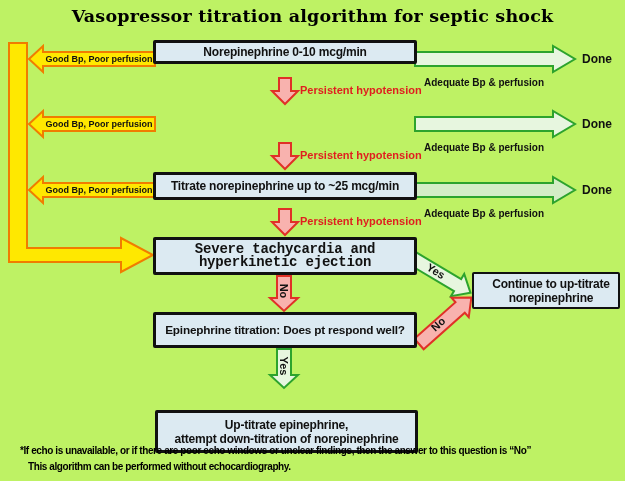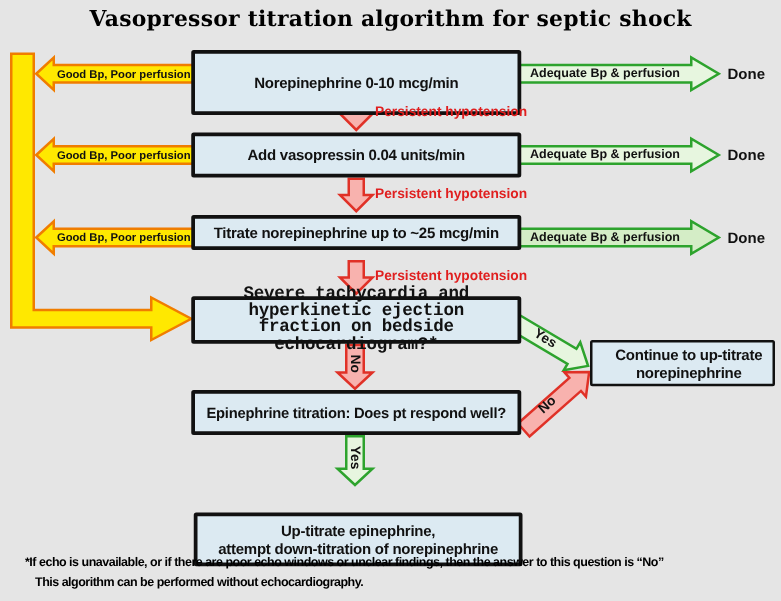--- a/index.html
+++ b/index.html
@@ -1,17 +1,17 @@
 <!DOCTYPE html>
 <html style="--yellow-fill: #ffe800; --yellow-border: #f07d00; --green-fill: #e7f6df; --green-fill2: #d4edc6; --green-border: #2da32d; --red-fill: #f8b2ae; --red-border: #e03127; --box-fill: #dceaf2; --box-border: #111111; --red-text: #e01f1f;"><head>
 <meta charset="utf-8">
 <style>
   html,body{margin:0;padding:0;background:#ffffff;}
   .canvas{
-    position:relative;width:625px;height:481px;background:#e5e5e5;overflow:hidden;
+    position:relative;width:625px;height:481px;background:#bef264;overflow:hidden;
     font-family:"Liberation Sans",sans-serif;
   }
   .title{
     position:absolute;left:0;top:6px;width:625px;text-align:center;
     font-family:"DejaVu Serif",serif;font-weight:800;font-size:17.5px;color:#000;
     letter-spacing:.2px;
   }
   svg.arrows{position:absolute;left:0;top:0;z-index:1;}
   .ybody{fill:var(--yellow-fill);stroke:var(--yellow-border);stroke-width:2;stroke-linejoin:miter;}
   .gbody{fill:var(--green-fill);stroke:var(--green-border);stroke-width:2;stroke-linejoin:miter;}
@@ -19,21 +19,21 @@
   .rbody{fill:var(--red-fill);stroke:var(--red-border);stroke-width:2;stroke-linejoin:miter;}
   .box{
     position:absolute;z-index:2;background:var(--box-fill);border:3px solid var(--box-border);
     border-radius:2px;display:flex;flex-direction:column;align-items:center;justify-content:center;
     font-weight:bold;color:#111;text-align:center;font-size:12px;line-height:14px;letter-spacing:-0.2px;
     box-sizing:border-box;
   }
   .lbl{position:absolute;z-index:3;font-weight:bold;color:#111;white-space:nowrap;}
   .lbl.center{transform:translate(-50%,-50%);}
   .yellow-lbl{font-size:9px;}
-  .green-lbl{font-size:10px;}
+  .green-lbl{font-size:10px;margin-top:23px;}
   .done-lbl{font-size:12px;color:#111;}
   .red-lbl{font-size:11px;color:var(--red-text);}
   .rot{transform-origin:center center;}
   .foot{position:absolute;z-index:3;font-weight:bold;color:#000;font-size:10px;letter-spacing:-0.4px;white-space:nowrap;}
 </style>
 </head>
 <body>
 
 <div class="canvas">
 
@@ -61,32 +61,28 @@
 
     <g transform="translate(412,258) rotate(30.7)">
       <polygon class="gbody" points="0,-7 53,-7 53,-13 68,0 53,13 53,7 0,7"></polygon>
     </g>
 
     <g transform="translate(419,344) rotate(-41.6)">
       <polygon class="rbody" points="0,-7 55,-7 55,-13 70,0 55,13 55,7 0,7"></polygon>
     </g>
   </svg>
 
-  <div class="box" style="left:153px;top:40px;width:264px;height:52px;">
+  <div class="box" style="left:153px;top:40px;width:264px;height:24px;">
     <span>Norepinephrine 0-10 mcg/min</span>
-  </div>
-  <div class="box" style="left:153px;top:106px;width:264px;height:36px;">
-    <span>Add vasopressin 0.04 units/min</span>
   </div>
   <div class="box" style="left:153px;top:172px;width:264px;height:28px;">
     <span>Titrate norepinephrine up to ~25 mcg/min</span>
   </div>
   <div class="box" style="left:153px;top:237px;width:264px;height:38px;font-size:14px;line-height:13.5px;font-family:Liberation Mono, monospace;">
     <span>Severe tachycardia and hyperkinetic ejection</span>
-    <span>fraction on bedside echocardiogram?*</span>
   </div>
   <div class="box" style="left:153px;top:312px;width:264px;height:36px;font-size:11.8px;">
     <span>Epinephrine titration: Does pt respond well?</span>
   </div>
   <div class="box" style="left:155px;top:410px;width:263px;height:43px;">
     <span>Up-titrate epinephrine,</span>
     <span>attempt down-titration of norepinephrine</span>
   </div>
   <div class="box" style="left:472px;top:272px;width:148px;height:37px;border-width:2.5px;padding-left:10px;">
     <span>Continue to up-titrate</span>

